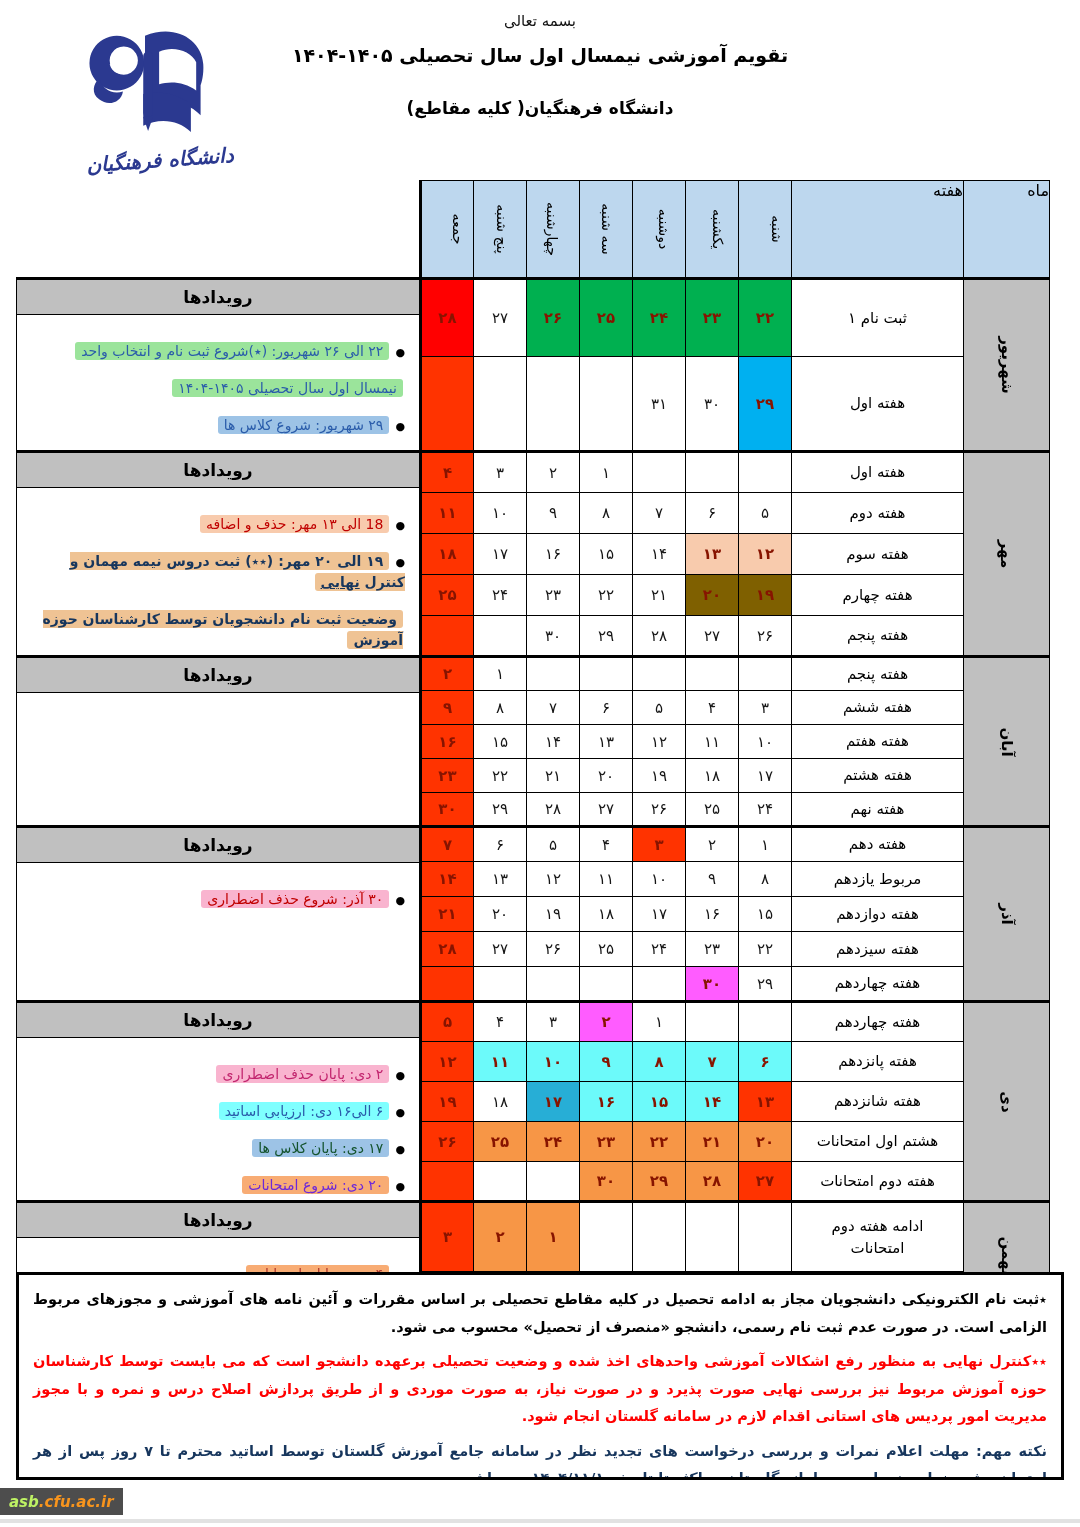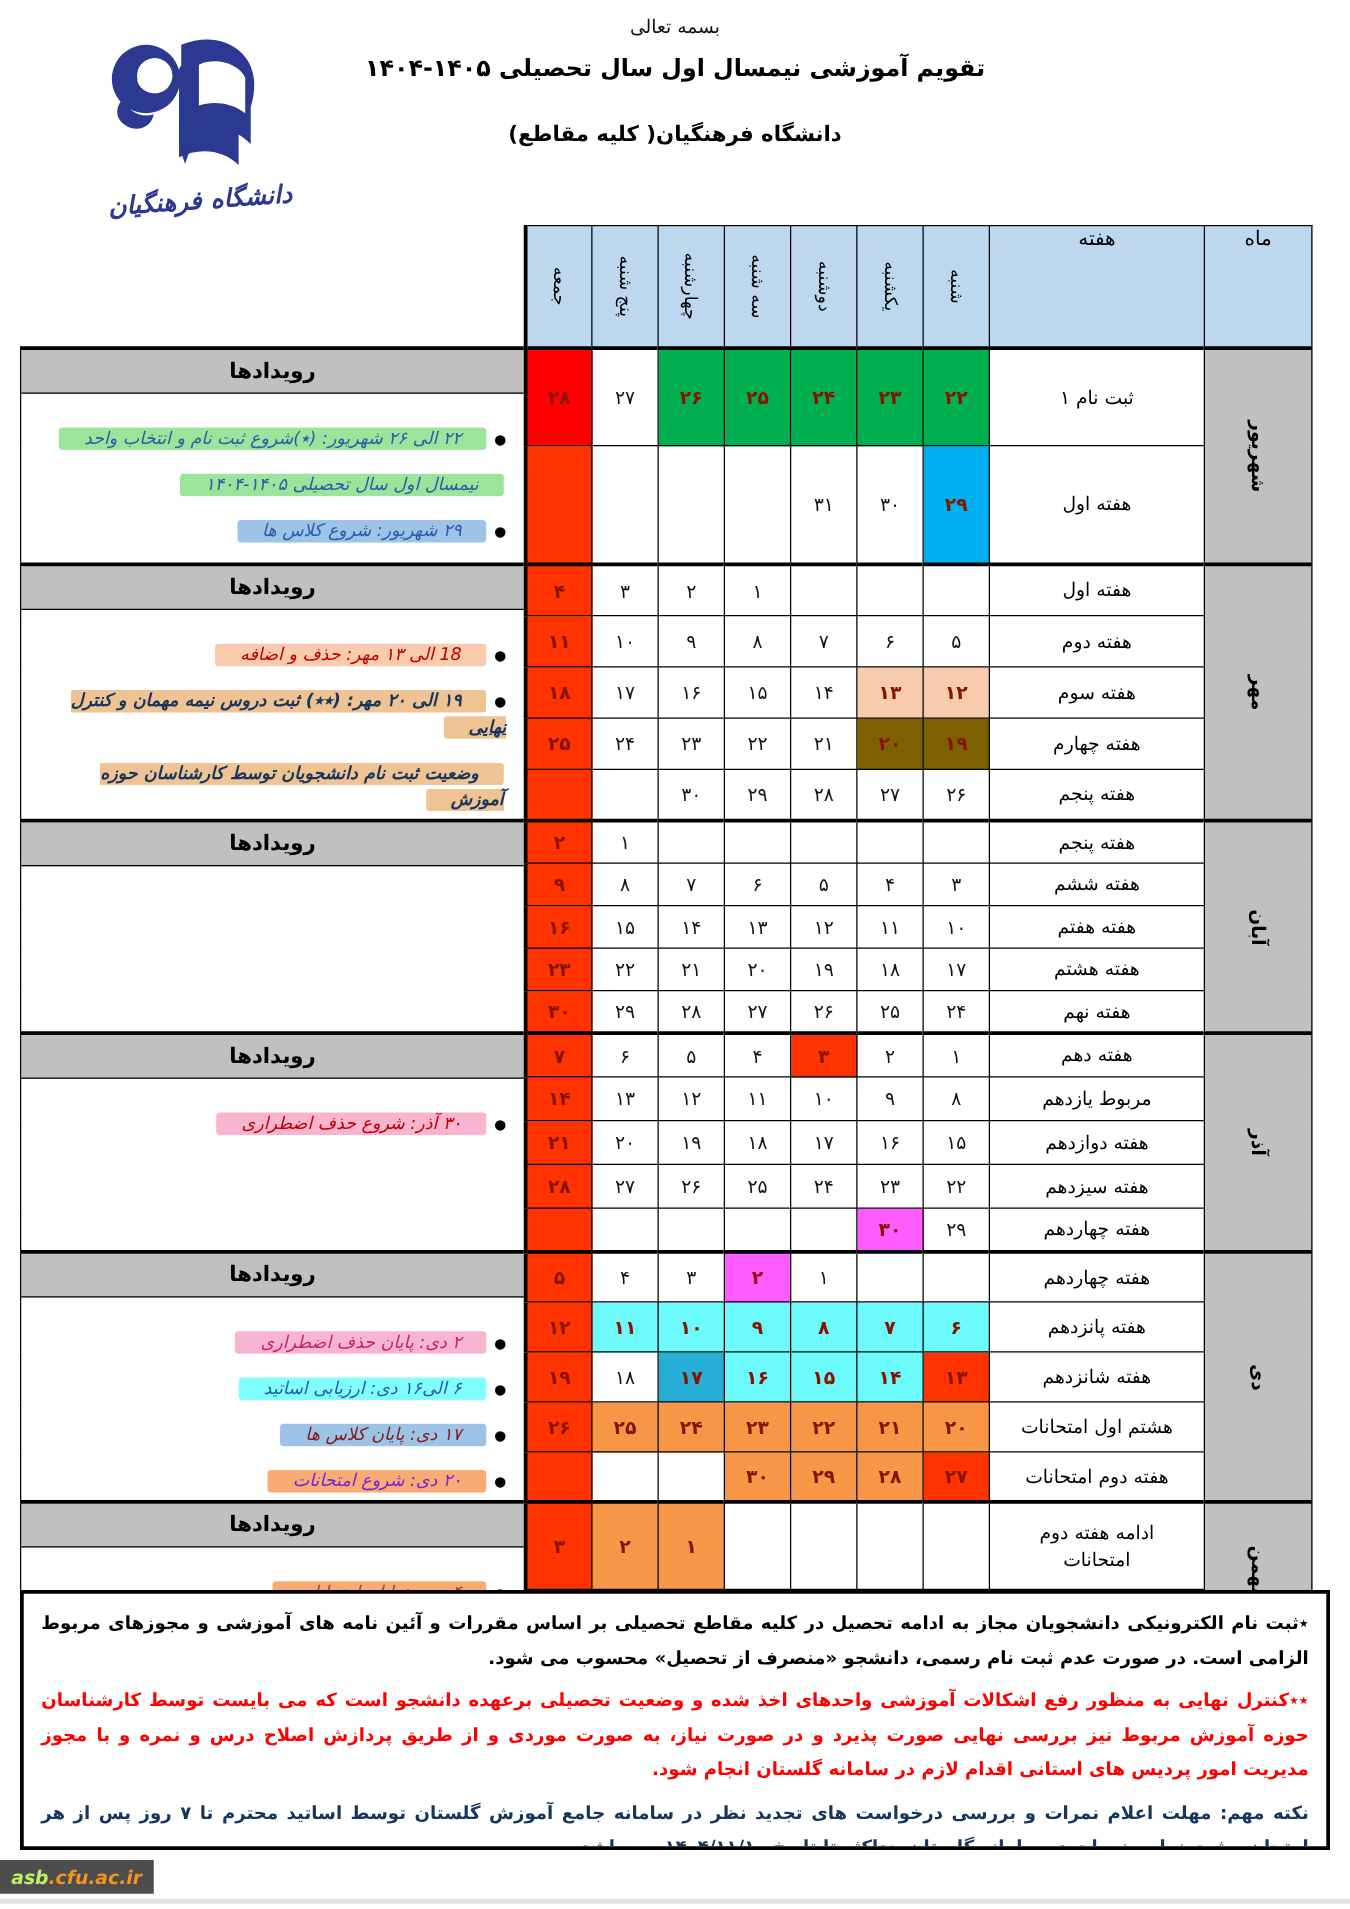--- a/index.html
+++ b/index.html
@@ -16,21 +16,21 @@
   .doc-subtitle { position:absolute; top:98px; left:0; right:0; text-align:center;
     font-size:17px; font-weight:bold; color:#000; }
   
   .logo { position:absolute; top:28px; left:60px; width:200px; height:170px; text-align:center; }
   .logo-caption { font-family:"DejaVu Serif", serif; font-style:italic; font-weight:bold;
     font-size:20px; color:#2b3990; transform:rotate(-4deg); margin-top:-2px; }
   
   .calendar { position:absolute; top:180px; right:30px; }
   table.cal { border-collapse:collapse; table-layout:fixed; width:1033px; direction:rtl; }
   table.cal td, table.cal th { border:1px solid #000; padding:0; overflow:visible; }
-  thead th { background:#BDD7EE; font-weight:normal; }
+  thead th { background:#BDD7EE; font-weight:normal;text-align:right; }
   thead tr th { border-bottom:3px solid #000; border-top:3px solid #000; }
   th.hlab { vertical-align:top; padding-top:8px; font-size:16px; }
   th.mcol { border-right:3px solid #000; }
   th.day-h { font-size:14px; vertical-align:middle; }
   th.ghost { border:0 !important; background:#fff; }
   .v { display:inline-block; transform:rotate(90deg); white-space:nowrap; }
   td.month-cell { background:#C0C0C0; border-right:3px solid #000; text-align:center;
     vertical-align:middle; font-size:15px; font-weight:bold; }
   td.week-cell { background:#fff; text-align:center; vertical-align:middle;
     font-size:15px; white-space:pre-line; line-height:1.5; }
@@ -40,21 +40,21 @@
   tr.month-start td { border-top:3px solid #000; }
   tr.month-end td { border-bottom:3px solid #000; }
   
   td.ev-td { border-right:3px solid #000; border-left:3px solid #000; vertical-align:top; padding:0; }
   .ev-head { background:#C0C0C0; border-bottom:1px solid #000; text-align:center;
     font-weight:bold; font-size:17px; padding:7px 0; color:#000; }
   .ev-body { padding:10px 10px 4px 6px; }
   .ev-line { text-align:right; font-size:14px; margin:16px 4px 0 4px; line-height:1.5; }
   .ev-line.cont { padding-right:2px; }
   .bullet { font-size:11px; margin-left:6px; color:#000; }
-  .hl { padding:1px 20px; border-radius:3px;font-style:italic; }
+  .hl { padding:1px 6px; border-radius:3px; }
   
   .footnotes { position:absolute; top:1272px; right:16px; width:1048px; height:208px;
     border:3px solid #000; padding:4px 14px; overflow:hidden; background:#fff; }
   .footnotes p { margin:7px 0; font-size:14.5px; font-weight:bold; line-height:1.9; text-align:justify; }
   
   .watermark { position:absolute; left:0; top:1488px; height:27px; background:#4d4d4d;
     display:flex; align-items:center; padding:0 9px; direction:ltr;
     font-style:italic; font-weight:bold; font-size:15px; }
   .wm-prefix { color:#bef264; }
   .wm-suffix { color:#F7941D; }
@@ -320,21 +320,21 @@
           <td class="day-cell">۱</td>
           <td class="day-cell tinted" style="background: rgb(255, 92, 255); color: rgb(135, 20, 0);">۲</td>
           <td class="day-cell">۳</td>
           <td class="day-cell">۴</td>
           <td class="day-cell col-edge tinted" style="background: rgb(255, 51, 0); color: rgb(135, 20, 0);">۵</td>
           <td class="ev-td" rowspan="5">
             <div class="ev-head">رویدادها</div>
             <div class="ev-body">
               <div class="ev-line"><span class="bullet">●</span><span class="hl" style="background: rgb(249, 180, 207); color: rgb(194, 37, 110);">۲ دی: پایان حذف اضطراری</span></div>
               <div class="ev-line"><span class="bullet">●</span><span class="hl" style="background: rgb(127, 255, 255); color: rgb(42, 92, 170);">۶ الی۱۶ دی: ارزیابی اساتید</span></div>
-              <div class="ev-line"><span class="bullet">●</span><span class="hl" style="background: rgb(157, 195, 230); color: #7f1d1d;">۱۷ دی: پایان کلاس ها</span></div>
+              <div class="ev-line"><span class="bullet">●</span><span class="hl" style="background: rgb(157, 195, 230); color: #14532d;">۱۷ دی: پایان کلاس ها</span></div>
               <div class="ev-line"><span class="bullet">●</span><span class="hl" style="background: rgb(248, 172, 116); color: #6d28d9;">۲۰ دی: شروع امتحانات</span></div>
             </div>
           </td>
         </tr>
         <tr style="height: 39px;">
           <td class="week-cell">هفته پانزدهم</td>
           <td class="day-cell tinted" style="background: rgb(108, 250, 250); color: rgb(135, 20, 0);">۶</td>
           <td class="day-cell tinted" style="background: rgb(108, 250, 250); color: rgb(135, 20, 0);">۷</td>
           <td class="day-cell tinted" style="background: rgb(108, 250, 250); color: rgb(135, 20, 0);">۸</td>
           <td class="day-cell tinted" style="background: rgb(108, 250, 250); color: rgb(135, 20, 0);">۹</td>

